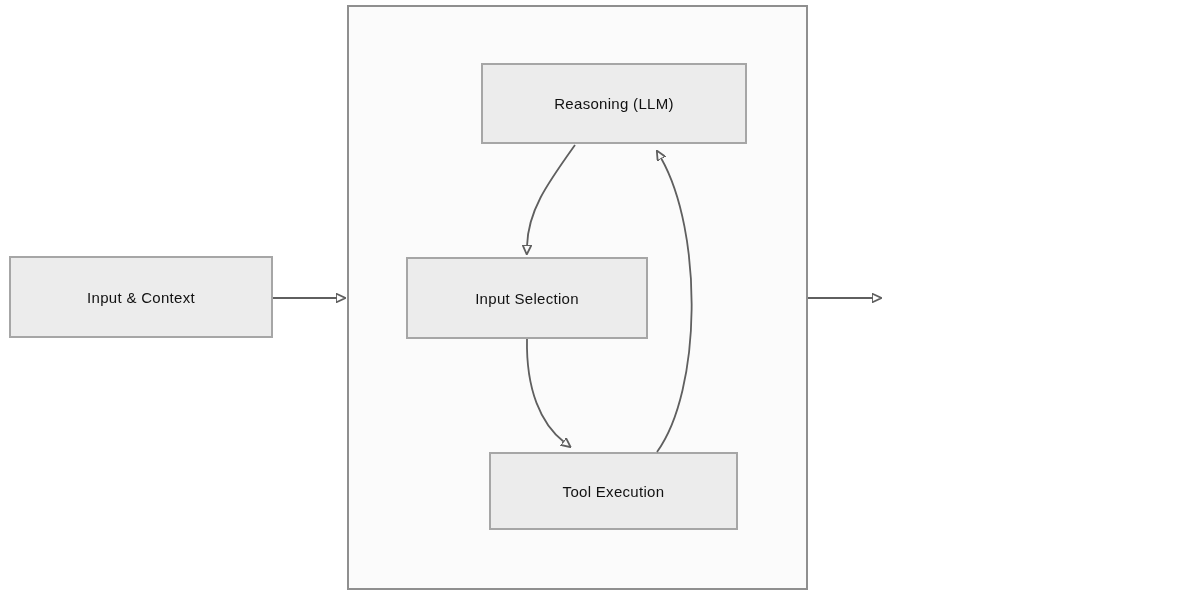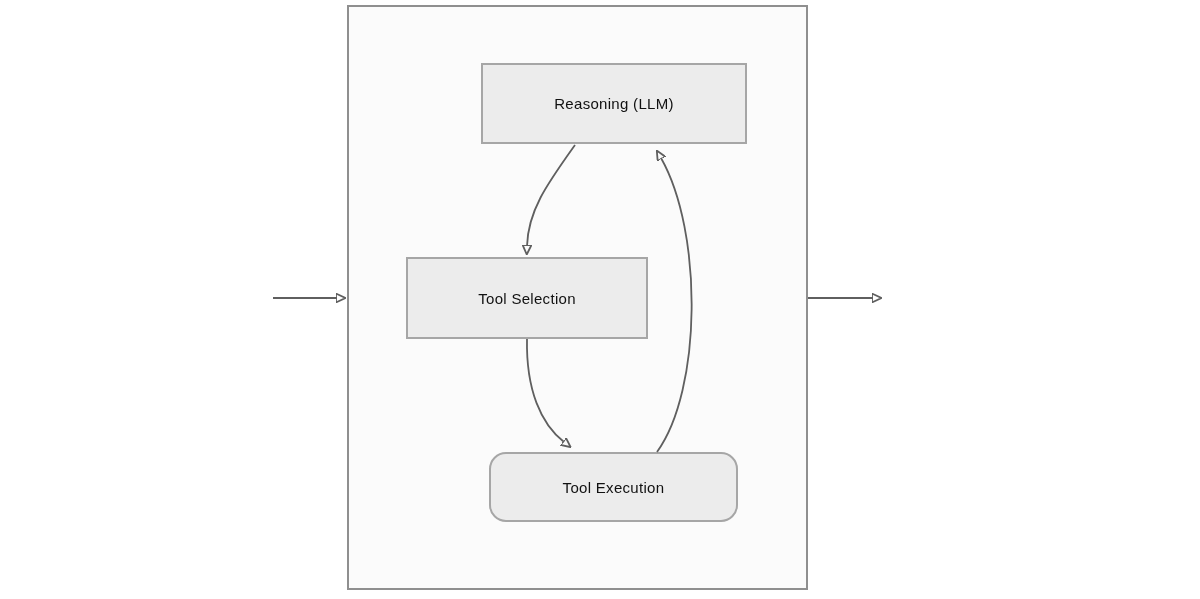--- a/index.html
+++ b/index.html
@@ -30,47 +30,50 @@
     background: var(--node_fill);
     border: 2px solid var(--node_border);
     color: var(--text);
     font-size: 15px;
     letter-spacing: 0.3px;
     text-align: center;
   }
   .node-input     { left: 9px;   top: 256px; width: 264px; height: 82px; }
   .node-reasoning { left: 481px; top: 63px;  width: 266px; height: 81px; }
   .node-selection { left: 406px; top: 257px; width: 242px; height: 82px; }
-  .node-execution { left: 489px; top: 452px; width: 249px; height: 70px; border-radius: 17px; }
+  .node-execution { left: 489px; top: 452px; width: 249px; height: 78px; }
   .node-response  { left: 884px; top: 256px; width: 191px; height: 82px; }
   svg.edges {
     position: absolute; left: 0; top: 0;
     width: 1200px; height: 599px;
     pointer-events: none;
   }
   svg.edges path {
     fill: none;
     stroke: var(--arrow);
     stroke-width: 1.8;
   }
 </style>
 </head>
 <body>
 
 <div class="stage">
 
   <div class="container-box"></div>
 
+  <div class="node node-input">
+    <span>Input &amp; Context</span>
+  </div>
 
   <div class="node node-reasoning">
     <span>Reasoning (LLM)</span>
   </div>
 
   <div class="node node-selection">
-    <span>Tool Selection</span>
+    <span>Input Selection</span>
   </div>
 
   <div class="node node-execution">
     <span>Tool Execution</span>
   </div>
 
 
   <svg class="edges" viewBox="0 0 1200 599" xmlns="http://www.w3.org/2000/svg">
     <defs>
       <marker id="arrowhead" markerWidth="10" markerHeight="10" refX="1" refY="5" orient="auto" markerUnits="userSpaceOnUse">

